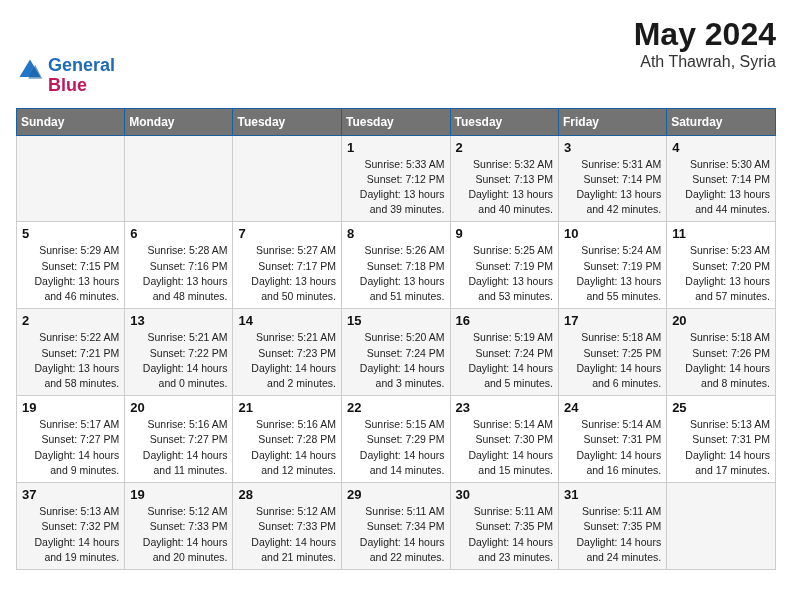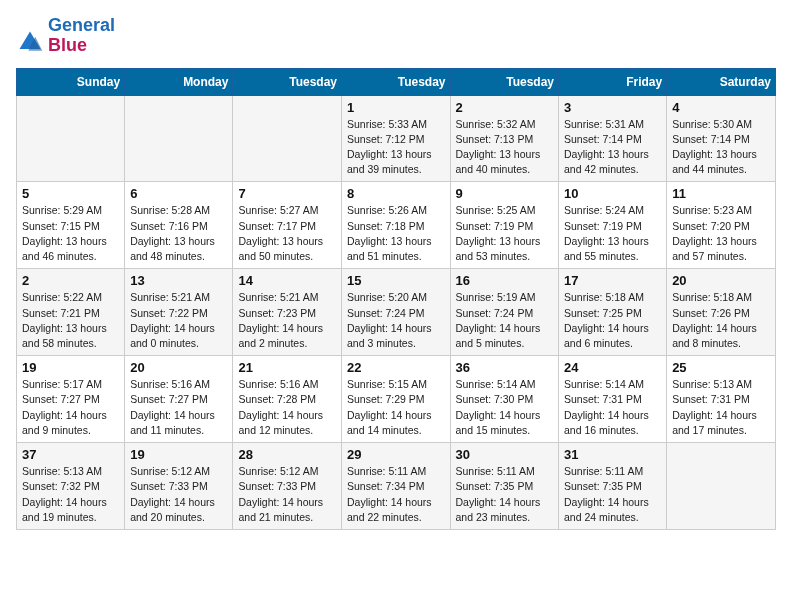--- a/index.html
+++ b/index.html
@@ -11,22 +11,23 @@
       padding: 16px;
     }
     .header {
       display: flex;
       justify-content: space-between;
       align-items: flex-start;
       margin-bottom: 12px;
     }
     .logo {
       display: flex;
-      align-items: flex-end;
+      align-items: flex-start;
       gap: 4px;
+      margin-top: 40px;
     }
     .logo-text {
       font-size: 18px;
       font-weight: bold;
       color: #1a1a1a;
       line-height: 1.1;
     }
     .logo-text span {
       color: #1e6bb8;
     }
@@ -45,24 +46,24 @@
     .location {
       font-size: 16px;
       color: #333;
     }
     .calendar {
       width: 100%;
       border-collapse: collapse;
       font-size: 11px;
     }
     .calendar th {
-      background: #0369a1;
+      background: #737373;
       color: #fff;
       padding: 6px 4px;
-      text-align: right;
+      text-align: left;
       font-size: 12px;
       font-weight: bold;
       border: 1px solid #1a5fa0;
     }
     .calendar td {
       border: 1px solid #ccc;
       vertical-align: top;
       padding: 4px 5px;
       width: 113px;
       min-height: 80px;
@@ -77,39 +78,44 @@
     .day-number {
       font-weight: bold;
       font-size: 13px;
       margin-bottom: 2px;
       color: #111;
     }
     .day-info {
       font-size: 10.5px;
       color: #222;
       line-height: 1.45;
+      text-align: right;
     }
     .empty-cell {
       background: #f9f9f9;
     }
   </style>
 </head>
 <body>
 
 <div class="header">
   <div class="logo">
     <svg class="logo-icon" viewBox="0 0 32 32">
       <polygon points="16,4 28,24 4,24" fill="#2176c7"></polygon>
       <polygon points="22,10 30,26 14,26" fill="#1a5fa0" opacity="0.6"></polygon>
     </svg>
     <div class="logo-text">
       <div><span>General</span></div>
       <div><span style="color:#be185d">Blue</span></div>
     </div>
   </div>
+  <div class="title-block">
+    <div class="month-year">May 2024</div>
+    <div class="location">Ath Thawrah, Syria</div>
+  </div>
 </div>
 
 <table class="calendar">
   <thead>
     <tr>
     <th>Sunday</th>
         <th>Monday</th>
         <th>Tuesday</th>
         <th>Tuesday</th>
         <th>Tuesday</th>
@@ -210,21 +216,21 @@
         </td>
         <td>
           <div class="day-number">21</div>
           <div class="day-info">Sunrise: 5:16 AM<br>Sunset: 7:28 PM<br>Daylight: 14 hours<br>and 12 minutes.</div>
         </td>
         <td>
           <div class="day-number">22</div>
           <div class="day-info">Sunrise: 5:15 AM<br>Sunset: 7:29 PM<br>Daylight: 14 hours<br>and 14 minutes.</div>
         </td>
         <td>
-          <div class="day-number">36</div>
+          <div class="day-number">23</div>
           <div class="day-info">Sunrise: 5:14 AM<br>Sunset: 7:30 PM<br>Daylight: 14 hours<br>and 15 minutes.</div>
         </td>
         <td>
           <div class="day-number">24</div>
           <div class="day-info">Sunrise: 5:14 AM<br>Sunset: 7:31 PM<br>Daylight: 14 hours<br>and 16 minutes.</div>
         </td>
         <td>
           <div class="day-number">25</div>
           <div class="day-info">Sunrise: 5:13 AM<br>Sunset: 7:31 PM<br>Daylight: 14 hours<br>and 17 minutes.</div>
         </td>

